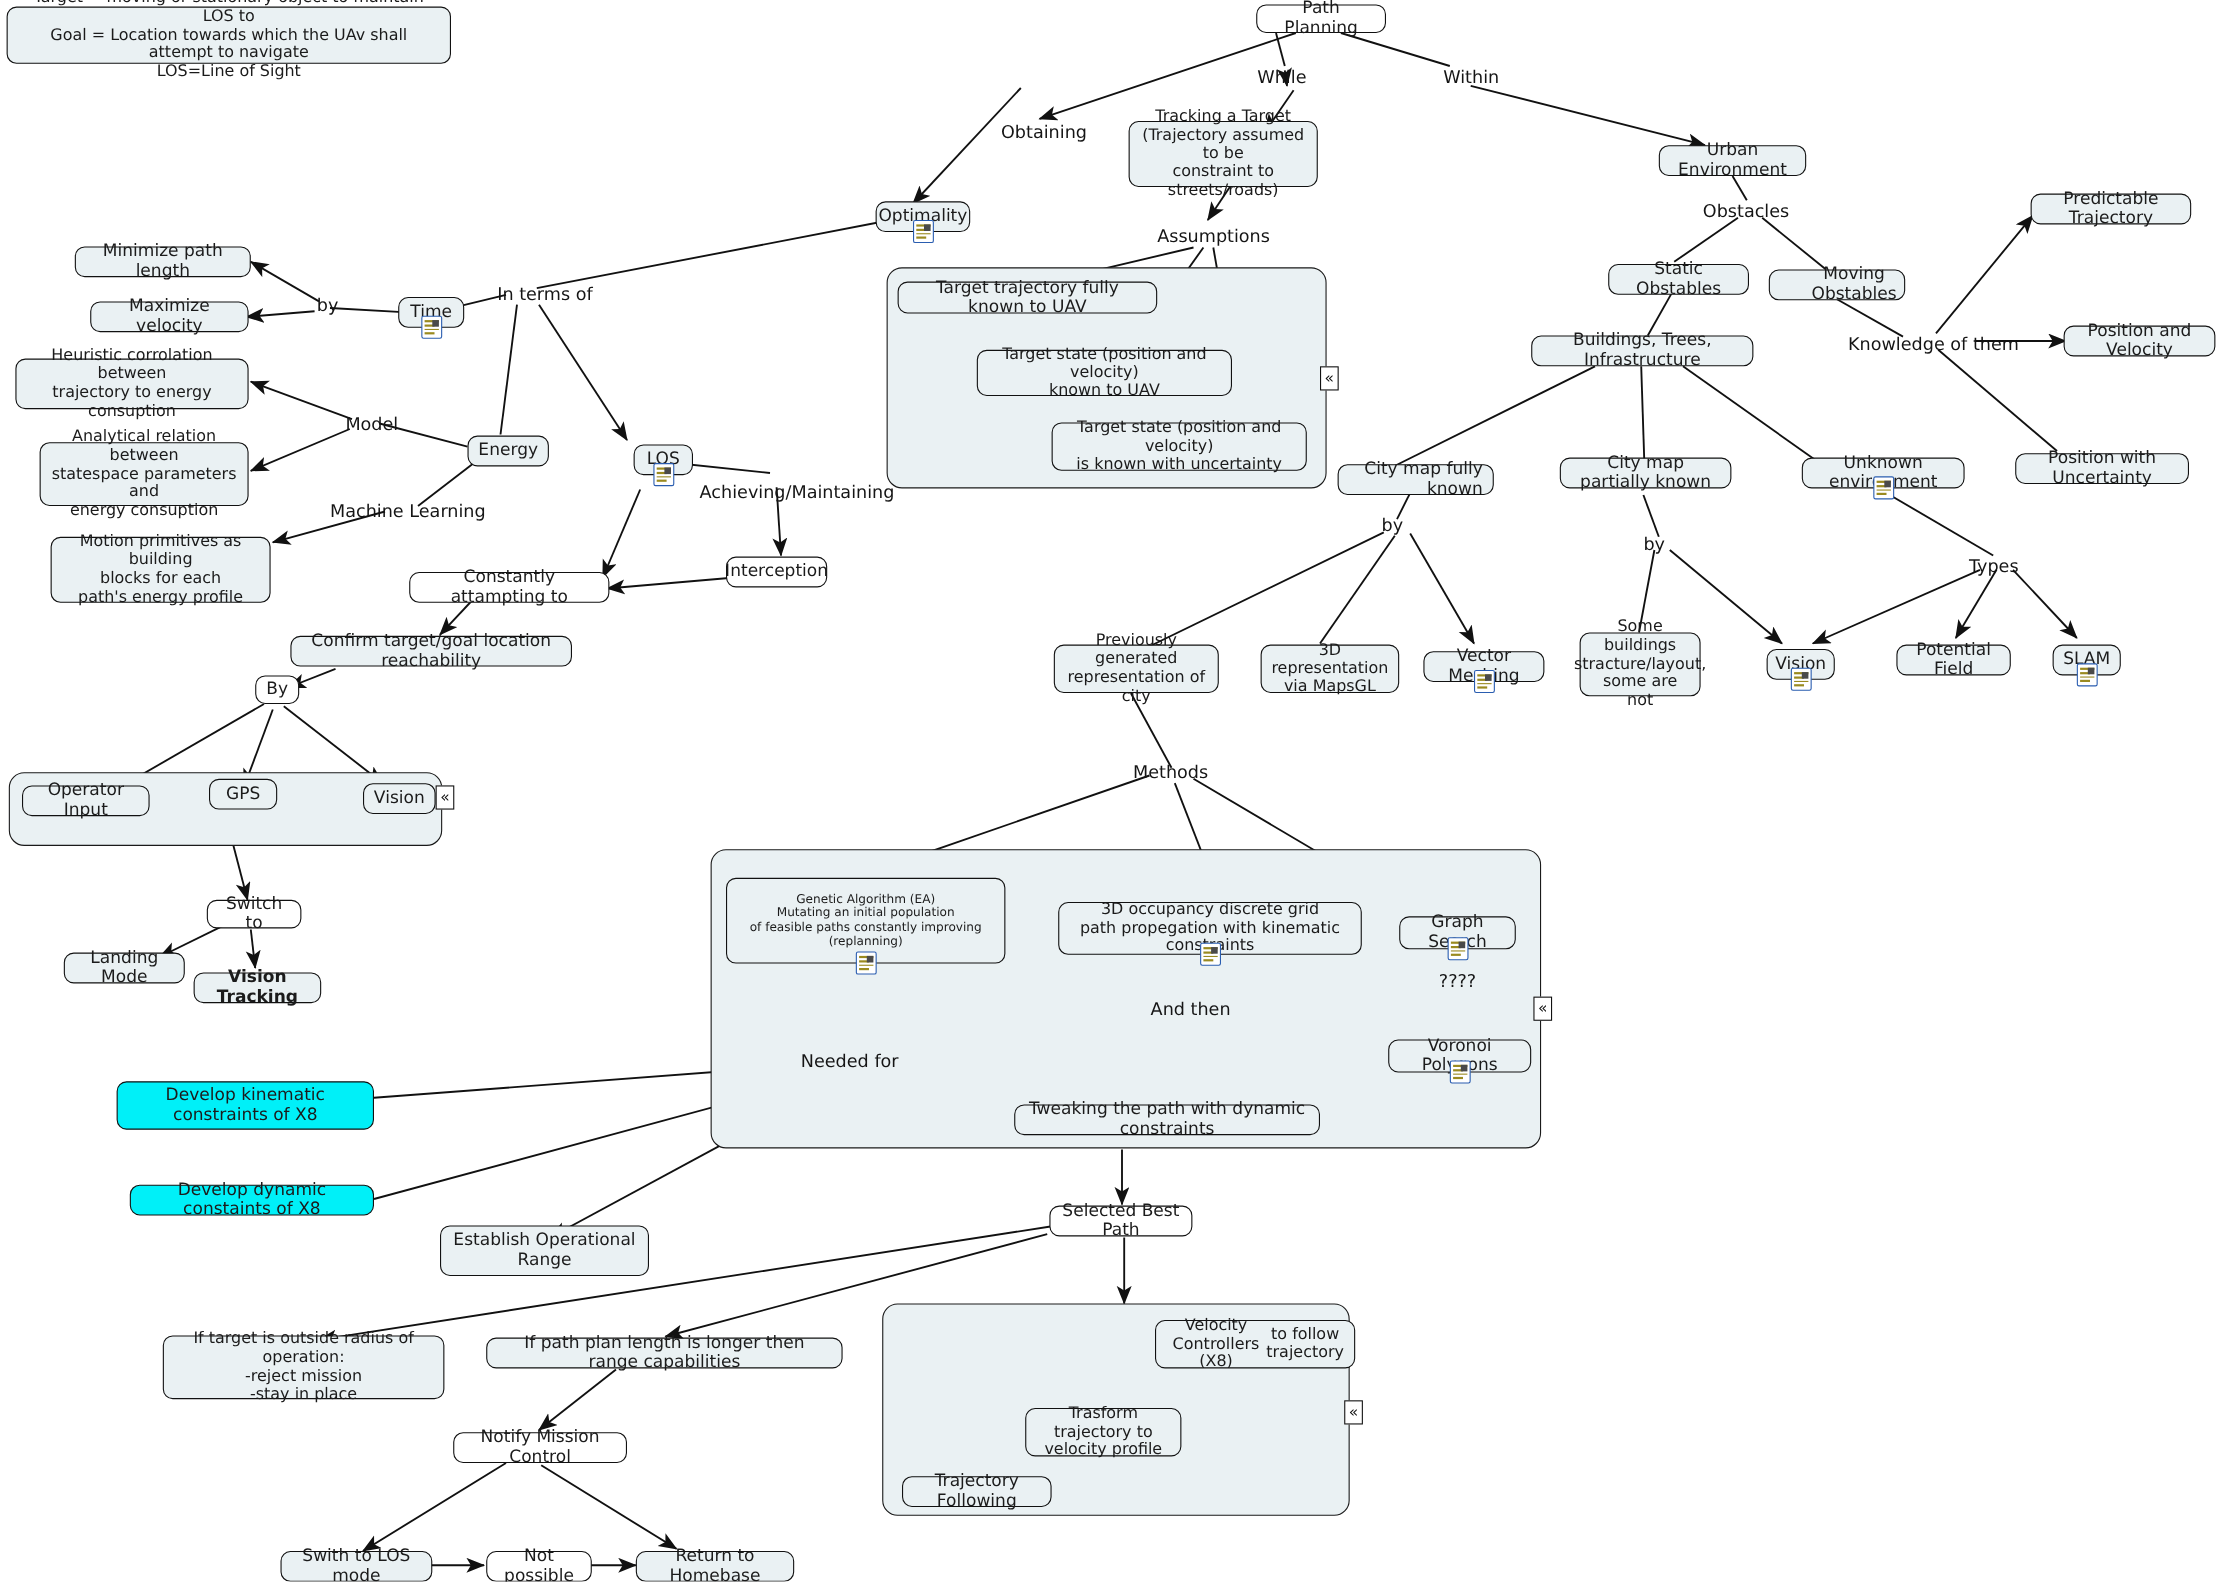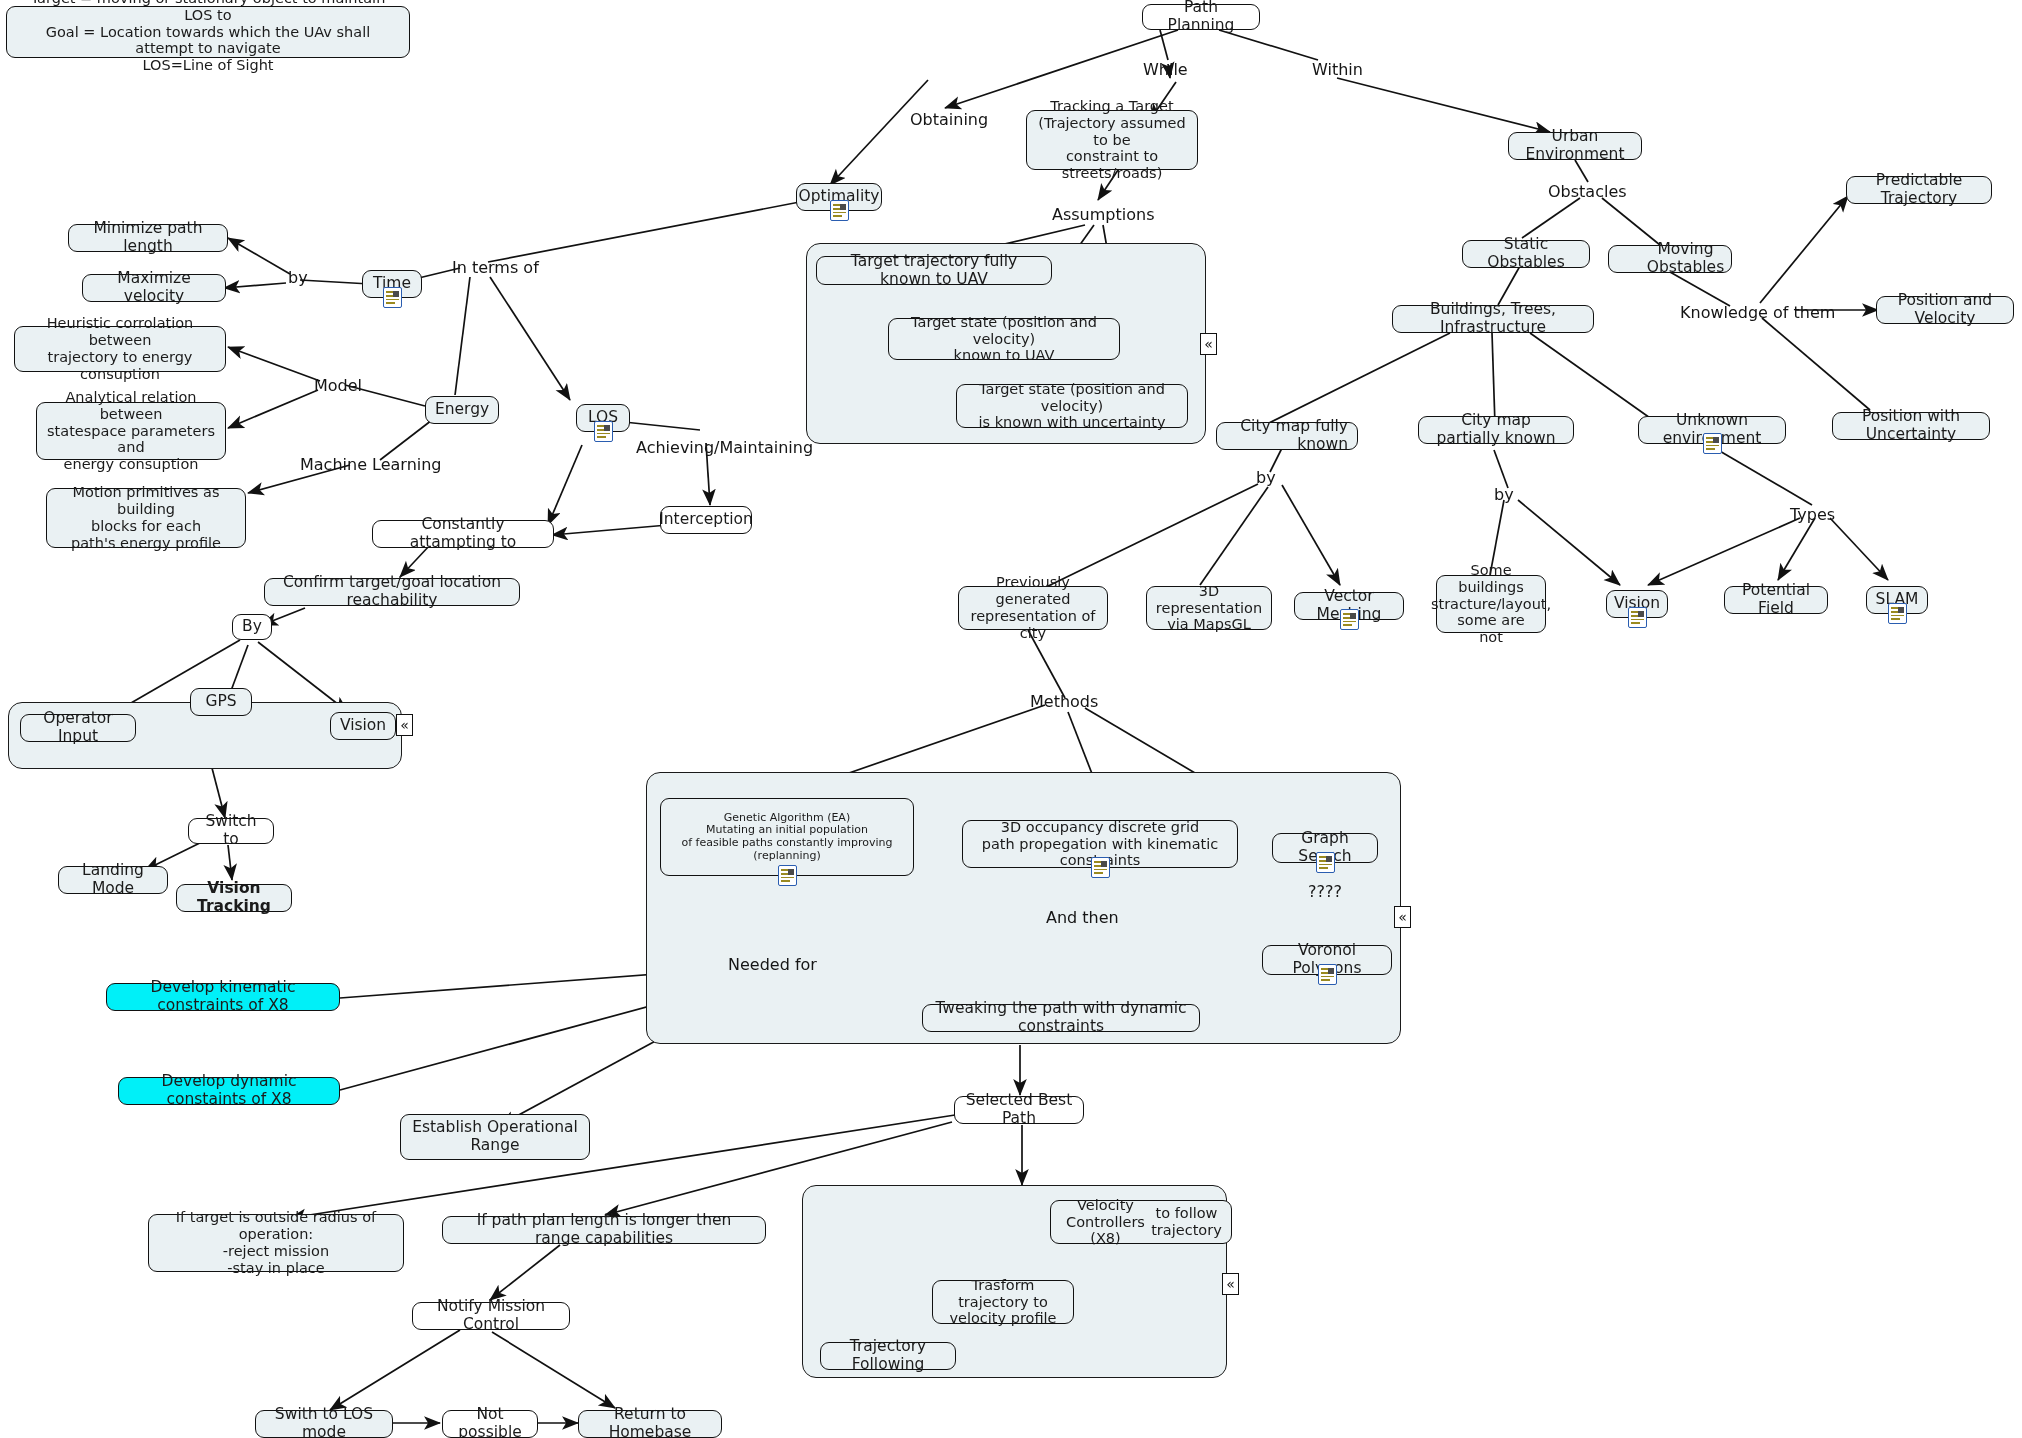--- a/index.html
+++ b/index.html
@@ -416,21 +416,21 @@
   </div>
 
   <div class="node white" style="left:232px;top:614px;width:40px;height:26px;">
     <span>By</span>
   </div>
 
   <div class="node" style="left:20px;top:714px;width:116px;height:28px;">
     <span>Operator Input</span>
   </div>
 
-  <div class="node" style="left:190px;top:688px;width:62px;height:28px;">
+  <div class="node" style="left:190px;top:708px;width:62px;height:28px;">
     <span>GPS</span>
   </div>
 
   <div class="node" style="left:330px;top:712px;width:66px;height:28px;">
     <span>Vision</span>
   </div>
 
   <div class="lbl" style="left:1030px;top:692px;">Methods</div>
 
   <div class="node" style="left:660px;top:798px;width:254px;height:78px;flex-direction:column;font-size:11px;">
@@ -479,21 +479,21 @@
     <span>Voronoi Polygons</span>
     <span class="res">
         <i></i>
         <i class="s"></i>
         <i></i>
         <i class="s"></i>
         <b class="sq"></b>
       </span>
   </div>
 
-  <div class="node cyan" style="left:106px;top:983px;width:234px;height:28px;">
+  <div class="node cyan" style="left:106px;top:983px;width:234px;height:44px;">
     <span>Develop kinematic constraints of X8</span>
   </div>
 
   <div class="node" style="left:922px;top:1004px;width:278px;height:28px;">
     <span>Tweaking the path with dynamic constraints</span>
   </div>
 
   <div class="node cyan" style="left:118px;top:1077px;width:222px;height:28px;">
     <span>Develop dynamic constaints of X8</span>
   </div>

